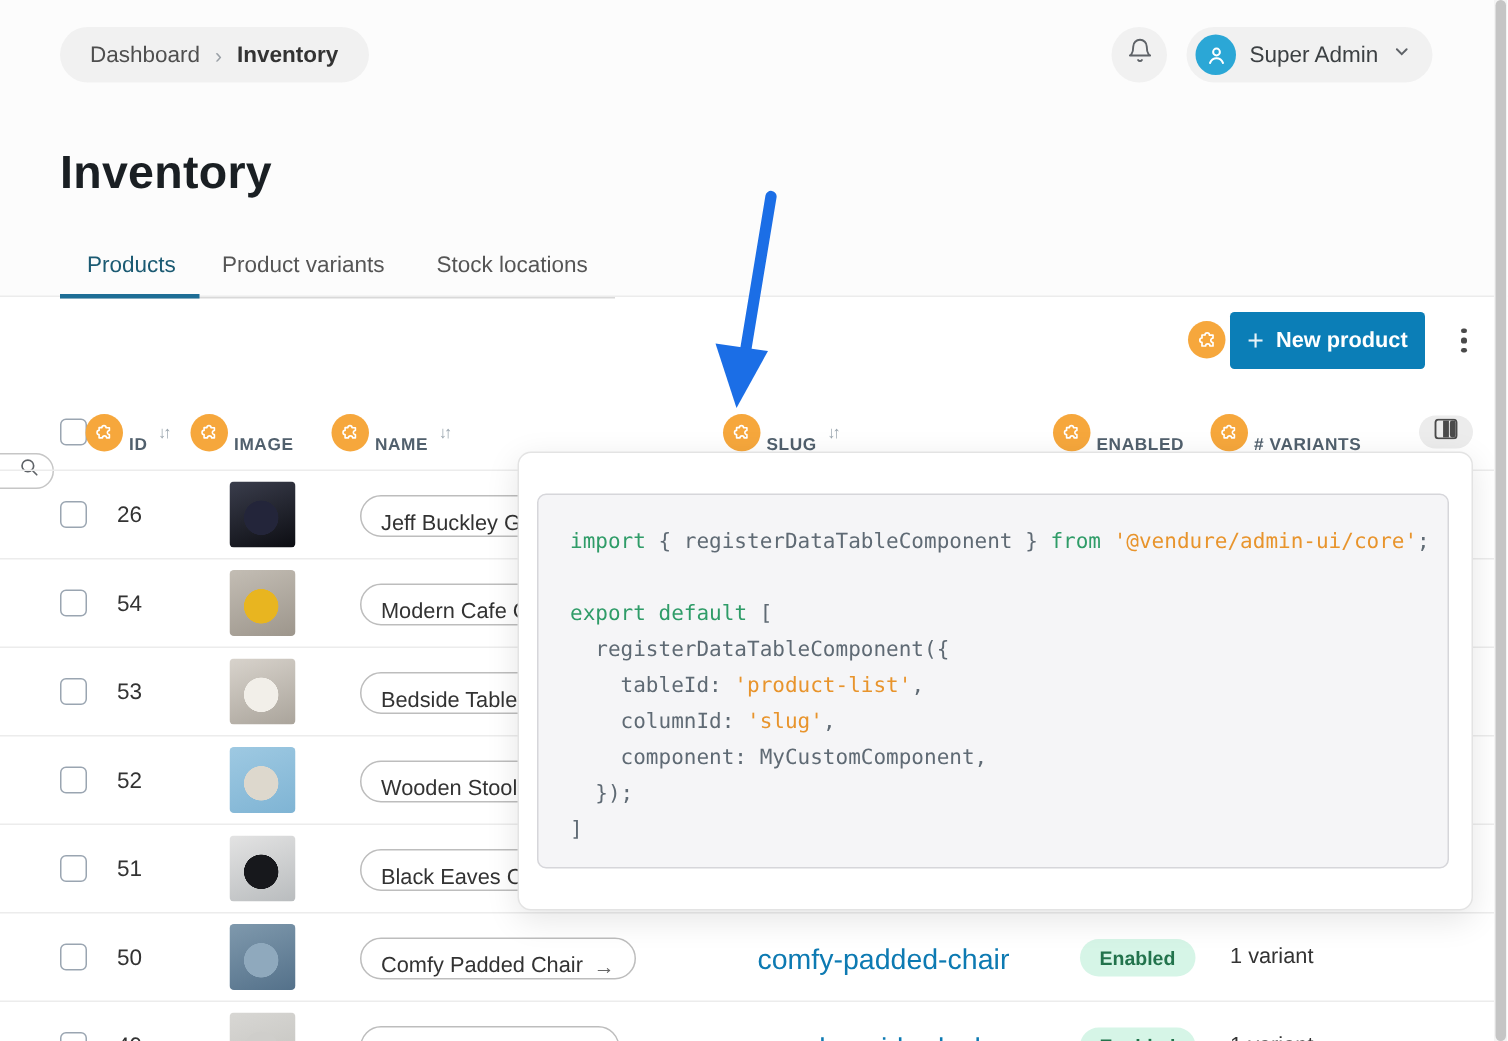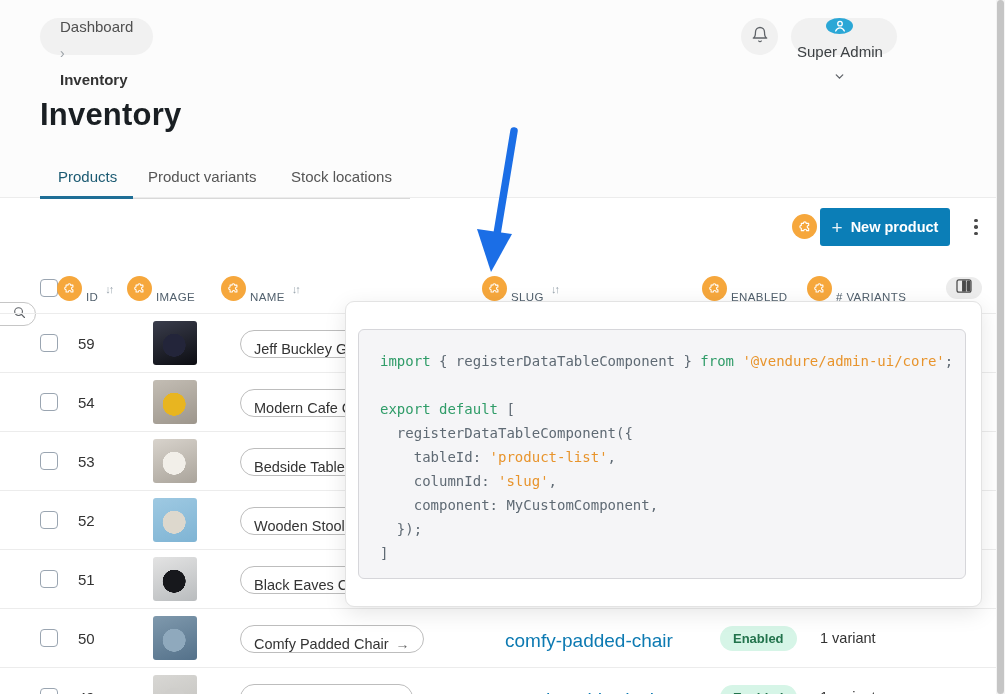--- a/index.html
+++ b/index.html
@@ -10,29 +10,29 @@
   *{margin:0;padding:0;box-sizing:border-box;}
   html,body{background:#fff;}
   body{font-family:"Liberation Sans","DejaVu Sans",sans-serif;color:#333;}
   .app{position:relative;width:1005px;height:694px;background:#fff;overflow:hidden;}
 
   
   .page-head{position:absolute;left:0;top:0;width:1005px;height:197px;background:#fcfcfc;}
   .full-divider{position:absolute;left:0;top:197px;width:1005px;height:1px;background:#ececec;}
 
   .breadcrumb{position:absolute;left:40px;top:18px;height:37px;background:#f1f1f1;border-radius:19px;
-    display:flex;align-items:flex-start;padding:0 20px;gap:10px;font-size:15px;flex-direction:column;}
+    display:flex;align-items:center;padding:0 20px;gap:10px;font-size:15px;}
   .crumb{color:#4f4f4f;}
   .crumb.current{color:#333;font-weight:700;}
   .crumb-sep{color:#9aa0a6;font-size:14px;}
 
   .bell-btn{position:absolute;left:741px;top:18px;width:37px;height:37px;border-radius:50%;
     background:#f1f1f1;display:flex;align-items:center;justify-content:center;}
   .user-pill{position:absolute;left:791px;top:18px;height:37px;background:#f1f1f1;border-radius:19px;
-    display:flex;align-items:center;padding:0 14px 0 6px;gap:9px;flex-direction:column;}
+    display:flex;align-items:center;padding:0 14px 0 6px;gap:9px;}
   .avatar{width:27px;height:27px;border-radius:50%;background:#2ba7d6;display:flex;align-items:center;justify-content:center;}
   .user-name{font-size:15px;color:#3c4043;}
 
   .page-title{position:absolute;left:40px;top:97px;font-size:31px;font-weight:700;color:#1a1f23;letter-spacing:.2px;}
 
   .tab-label{position:absolute;top:168px;font-size:15px;color:#555;cursor:default;}
   .tab-label.active{color:#1b5a72;font-weight:400;}
   .tab-track{position:absolute;left:40px;top:198px;width:370px;height:1px;background:#d9d9d9;}
   .tab-underline{position:absolute;left:40px;top:196px;width:93px;height:3px;background:var(--accent-dark);}
 
@@ -44,21 +44,21 @@
   .new-product-btn{position:absolute;left:820px;top:208px;width:130px;height:38px;background:var(--accent);
     border:none;border-radius:3px;color:#fff;font-size:14.5px;font-weight:700;display:flex;align-items:center;
     justify-content:center;gap:8px;font-family:inherit;}
   .plus-glyph{font-weight:400;font-size:19px;line-height:1;opacity:.9;}
   .kebab{position:absolute;left:966px;top:212px;width:20px;height:30px;display:flex;flex-direction:column;
     align-items:center;justify-content:center;gap:3px;}
   .kebab i{width:3.5px;height:3.5px;border-radius:50%;background:#4a4a4a;}
 
   
   .th{position:absolute;top:276px;height:25px;display:flex;align-items:center;gap:4px;}
-  .th .label{font-size:11.5px;font-weight:400;color:#51606d;letter-spacing:.4px;white-space:nowrap;margin-top:16px;}
+  .th .label{font-size:11.5px;font-weight:700;color:#51606d;letter-spacing:.4px;white-space:nowrap;margin-top:16px;}
   .sort{font-size:11px;color:#9aa5ae;letter-spacing:-2px;margin-left:3px;}
   .checkbox{width:18px;height:18px;border:1.5px solid #9aa5b1;border-radius:4px;background:#fff;}
   .th-check{position:absolute;left:40px;top:279px;}
   .col-picker{position:absolute;left:946px;top:277px;width:36px;height:22px;border-radius:11px;background:#ececec;
     display:flex;align-items:center;justify-content:center;}
 
   .search-pill{position:absolute;left:-14px;top:302px;width:50px;height:24px;border:1px solid #c6c6c6;
     border-radius:12px;background:#fff;display:flex;align-items:center;justify-content:flex-end;padding-right:8px;}
 
   
@@ -224,21 +224,21 @@
     <span>
       <svg width="15" height="15" viewBox="0 0 24 24" fill="none" stroke="#5f6368" stroke-width="1.8" stroke-linecap="round">
           <circle cx="10.5" cy="10.5" r="6.2"></circle>
           <path d="M15.2 15.2 20 20"></path>
         </svg>
     </span>
   </div>
 
   <div class="row" style="top:313px">
     <div class="checkbox"></div>
-    <span class="rid">59</span>
+    <span class="rid">26</span>
     <div class="thumb" style="background: radial-gradient(circle at 48% 55%, rgb(35, 37, 58) 0px, rgb(35, 37, 58) 34%, rgba(0, 0, 0, 0) 35%), linear-gradient(160deg, rgb(58, 61, 76), rgb(12, 13, 18));"></div>
     <span class="name-pill">
         <span>Jeff Buckley G</span>
         <span class="arrow">→</span>
       </span>
 
   </div>
 
   <div class="row" style="top:372px">
     <div class="checkbox"></div>

